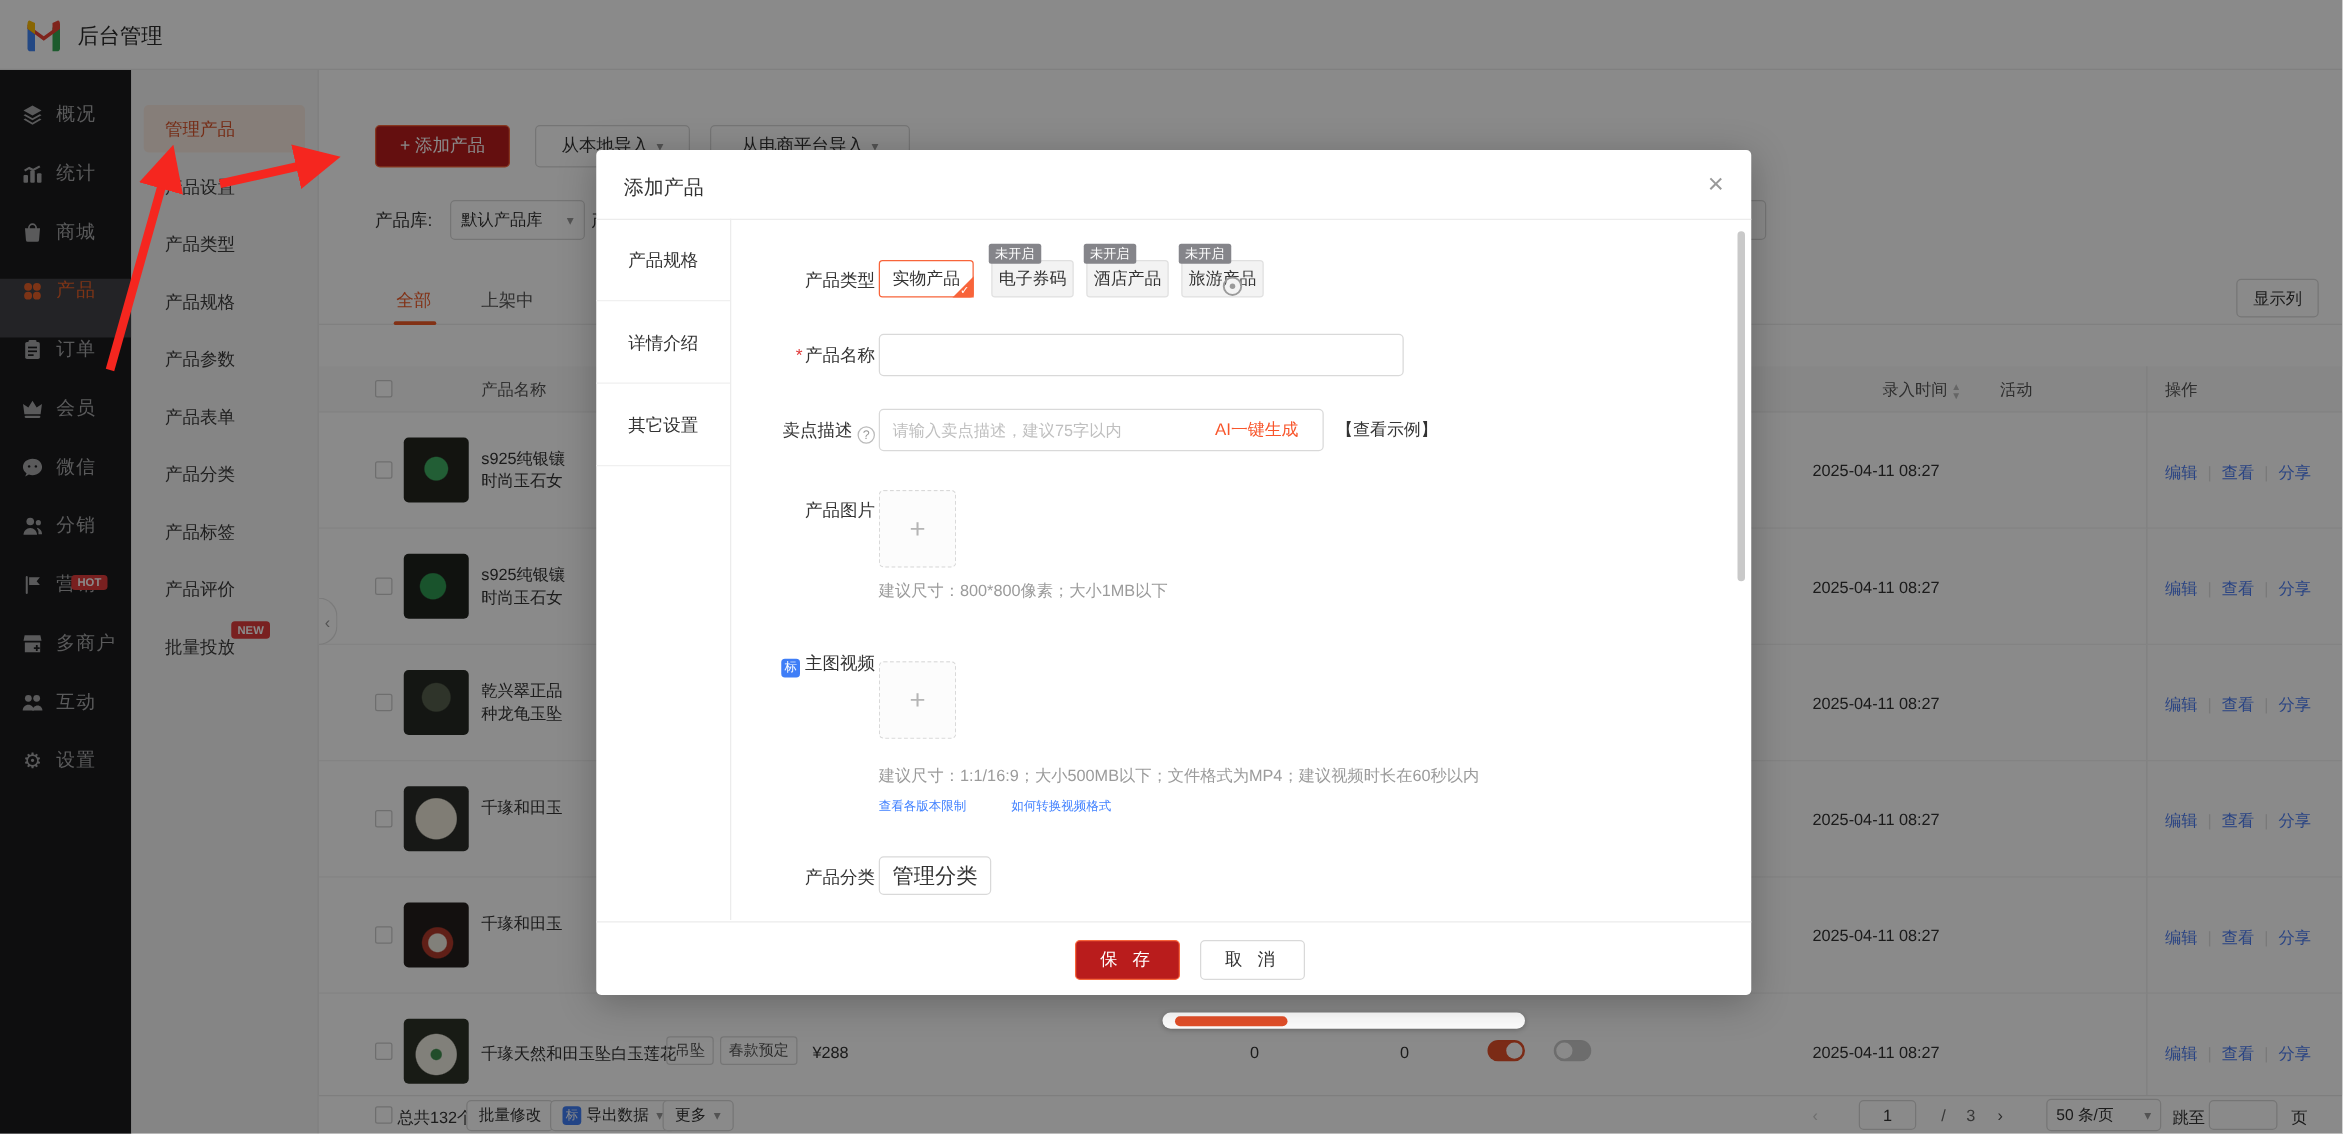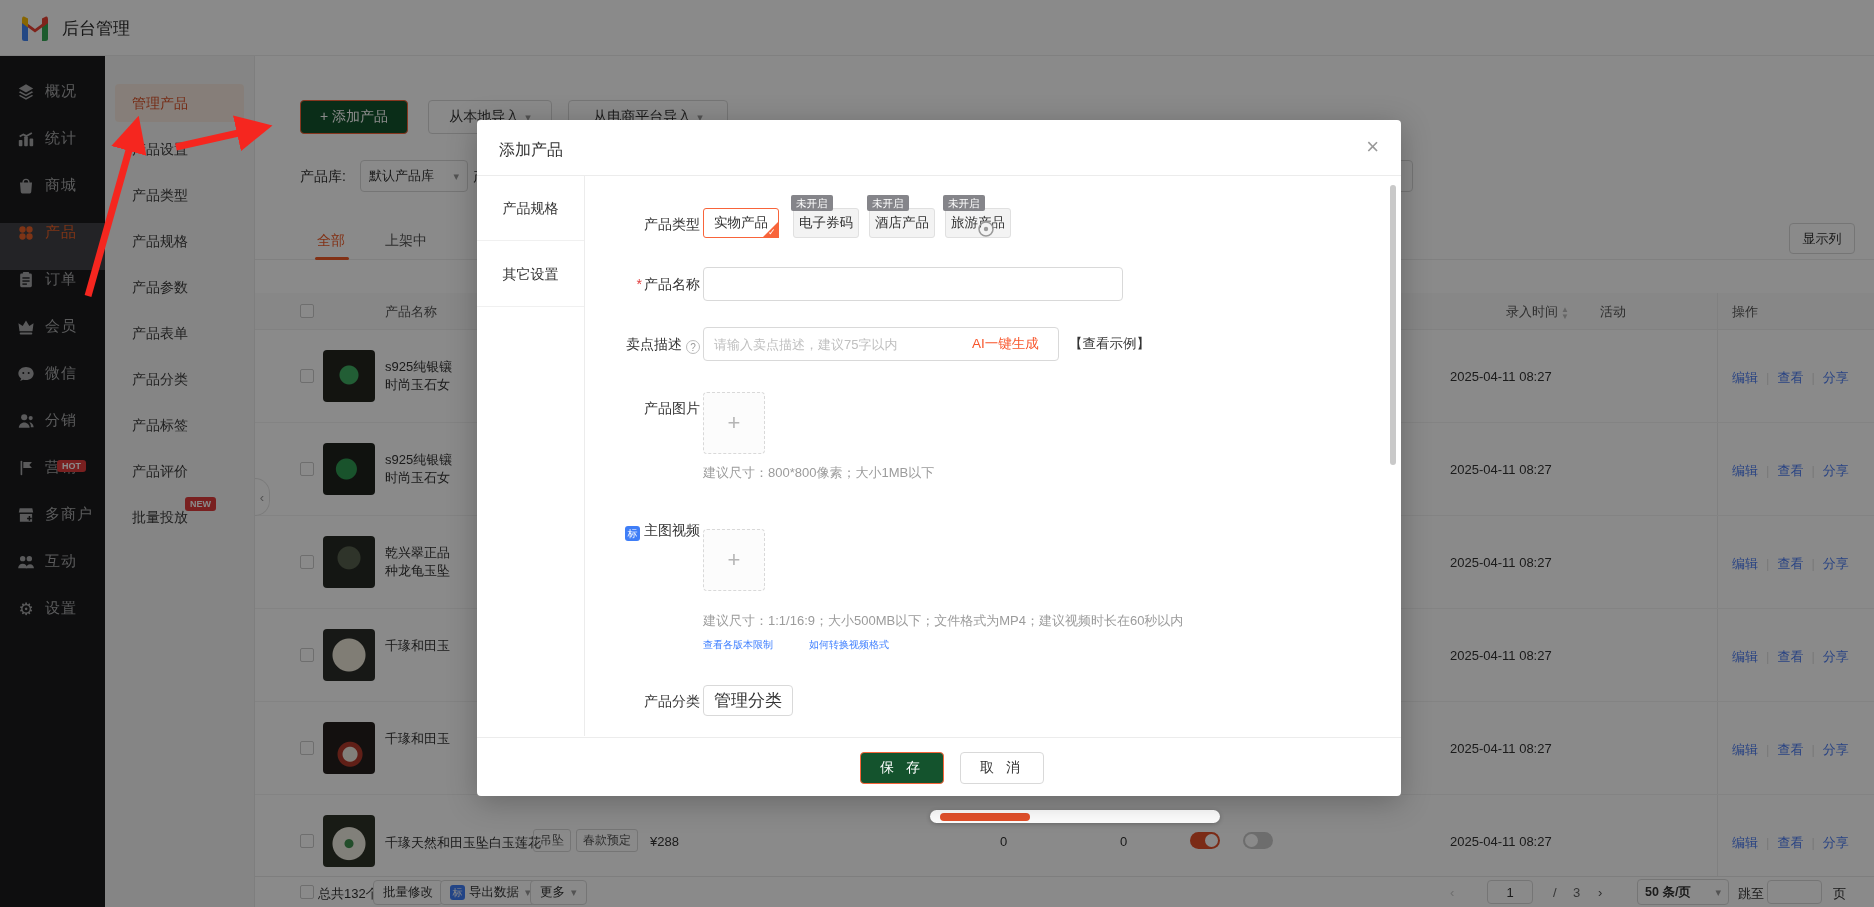--- a/index.html
+++ b/index.html
@@ -24,21 +24,21 @@
   .submenu { position:absolute; left:105px; top:56px; width:150px; height:851px; background:#f6f6f6; border-right:1px solid #e9e9e9; padding-top:24px; z-index:4; }
   .m-item { position:relative; height:46px; line-height:46px; padding-left:27px; font-size:14px; color:#3c3c3c; cursor:pointer; }
   .m-item.active { color:#d9542b; }
   .m-item.active .hl { position:absolute; left:10px; right:10px; top:4px; bottom:4px; background:#f8e9df; border-radius:4px; z-index:-1; }
   .newbadge { position:absolute; left:80px; top:3px; background:#e03b3b; color:#fff; font-size:9px; padding:1px 5px; border-radius:3px; font-weight:bold; line-height:12px; }
   .collapse { position:absolute; left:255px; top:478px; width:15px; height:38px; background:#fff; border:1px solid #e3e3e3; border-left:none; border-radius:0 19px 19px 0; color:#999; display:flex; align-items:center; justify-content:center; font-size:13px; z-index:6; cursor:pointer; }
 
   
   .content { position:absolute; left:255px; top:56px; width:1619px; height:851px; background:#fff; }
   .btn { display:inline-flex; align-items:center; justify-content:center; border-radius:4px; font-size:14px; cursor:pointer; }
-  .btn.primary { background:#14532d; color:#fff; border:1px solid #f8643a; }
+  .btn.primary { background:#b91c1c; color:#fff; border:1px solid #f8643a; }
   .btn.plain { background:#fff; color:#333; border:1px solid #d9d9d9; }
   .chev { color:#999; font-size:11px; margin-left:6px; }
 
   .add-btn { position:absolute; left:45px; top:44px; width:108px; height:34px; }
   .imp-local { position:absolute; left:173px; top:44px; width:124px; height:34px; }
   .imp-plat  { position:absolute; left:313px; top:44px; width:160px; height:34px; }
 
   .filter-label { position:absolute; top:112px; font-size:14px; color:#333; }
   .lib-select { position:absolute; left:105px; top:104px; width:108px; height:32px; border:1px solid #d9d9d9; border-radius:4px; background:#fff; display:flex; align-items:center; padding:0 8px; justify-content:space-between; font-size:13px; cursor:pointer; }
   .name-input { position:absolute; left:290px; top:104px; width:868px; height:32px; border:1px solid #d9d9d9; border-radius:4px; background:#fff; }
@@ -80,21 +80,21 @@
 
   
   .bottombar { position:absolute; left:255px; top:876px; width:1619px; height:31px; background:#fff; border-top:1px solid #e9e9e9; z-index:5; }
   .bottombar .checkbox { position:absolute; left:45px; top:8px; }
   .total { position:absolute; left:63px; top:8px; font-size:13px; color:#333; }
   .bb-btn { position:absolute; top:3px; height:25px; border:1px solid #d9d9d9; border-radius:4px; background:#fff; display:inline-flex; align-items:center; padding:0 9px; font-size:12.5px; cursor:pointer; }
   .biao { display:inline-block; width:15px; height:15px; background:#3f7ef7; color:#fff; border-radius:3px; font-size:10px; line-height:15px; text-align:center; margin-right:4px; }
   .pg { position:absolute; top:8px; font-size:13px; color:#666; }
   .pg.dis { color:#ccc; }
   .pg-input { position:absolute; top:3px; width:46px; height:24px; border:1px solid #d9d9d9; border-radius:4px; text-align:center; font-size:13px; color:#333; }
-  .size-select { position:absolute; left:1382px; top:2px; width:92px; height:26px; border:1px solid #d9d9d9; border-radius:4px; display:flex; align-items:center; justify-content:space-between; padding:0 7px; font-size:12.5px; cursor:pointer; background:#fff;font-weight:bold; }
+  .size-select { position:absolute; left:1382px; top:2px; width:92px; height:26px; border:1px solid #d9d9d9; border-radius:4px; display:flex; align-items:center; justify-content:space-between; padding:0 7px; font-size:12.5px; cursor:pointer; background:#fff; }
   .jump-input { position:absolute; left:1512px; top:3px; width:55px; height:24px; border:1px solid #d9d9d9; border-radius:4px; }
 
   
   .dim { position:absolute; left:0; top:0; width:1874px; height:907px; background:rgba(0,0,0,0.46); z-index:50; }
   .modal { position:absolute; left:477px; top:120px; width:924px; height:676px; background:#fff; border-radius:4px; box-shadow:0 6px 30px rgba(0,0,0,.25); z-index:60; }
   .modal-title { position:absolute; left:22px; top:20px; font-size:16px; color:#333; }
   .modal-close { position:absolute; right:22px; top:14px; font-size:22px; color:#999; cursor:pointer; }
   .modal-hdiv { position:absolute; left:0; top:55px; width:924px; height:1px; background:#ececec; }
   .mtabs { position:absolute; left:0; top:55px; width:108px; height:561px; border-right:1px solid #ececec; }
   .mtab { position:relative; height:66px; line-height:66px; text-align:center; font-size:14px; color:#333; border-bottom:1px solid #f0f0f0; cursor:pointer; }
@@ -417,20 +417,21 @@
       <div class="thumb"></div>
     </div>
 
   <div class="modal">
     <div class="modal-title">添加产品</div>
     <div class="modal-close">×</div>
     <div class="modal-hdiv"></div>
 
     <div class="mtabs">
       <div class="mtab">产品规格</div>
+      <div class="mtab">详情介绍</div>
       <div class="mtab">其它设置</div>
     </div>
 
     <div class="mlabel" style="top:96px;">产品类型</div>
     <div class="type-btn sel" style="left:226px;width:76px;">
       <span>实物产品</span>
       <span class="corner">
           <span>✓</span>
         </span>
     </div>

